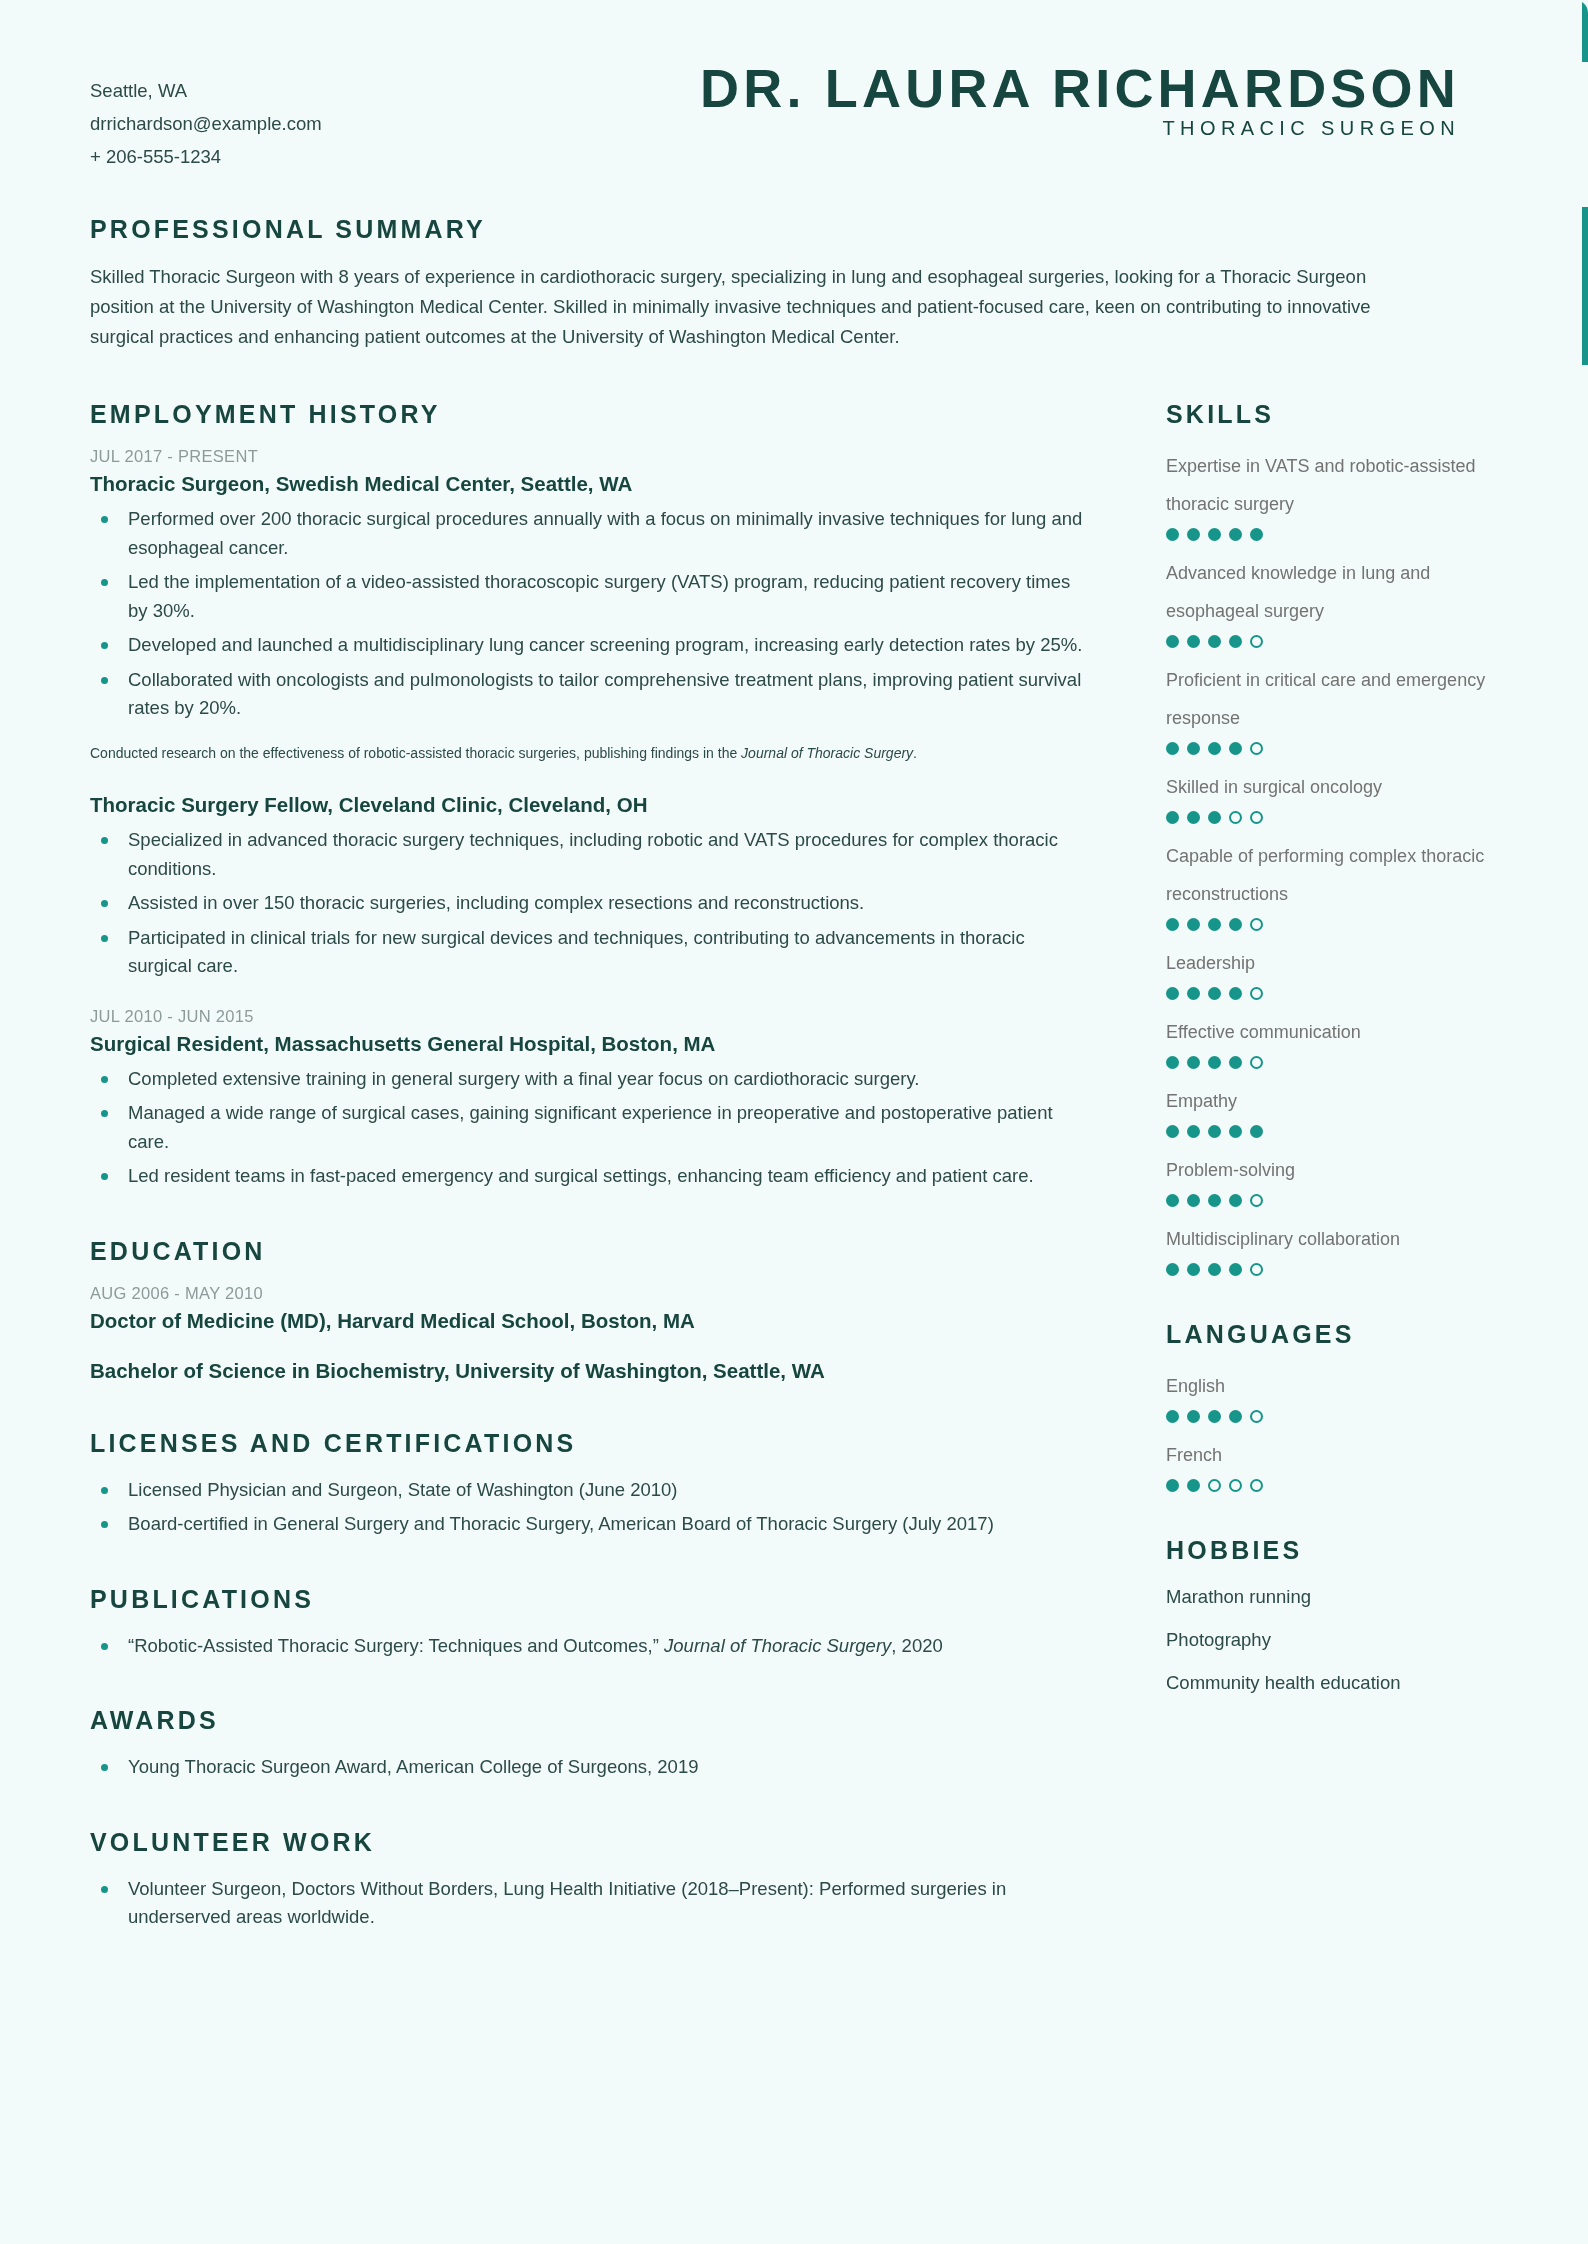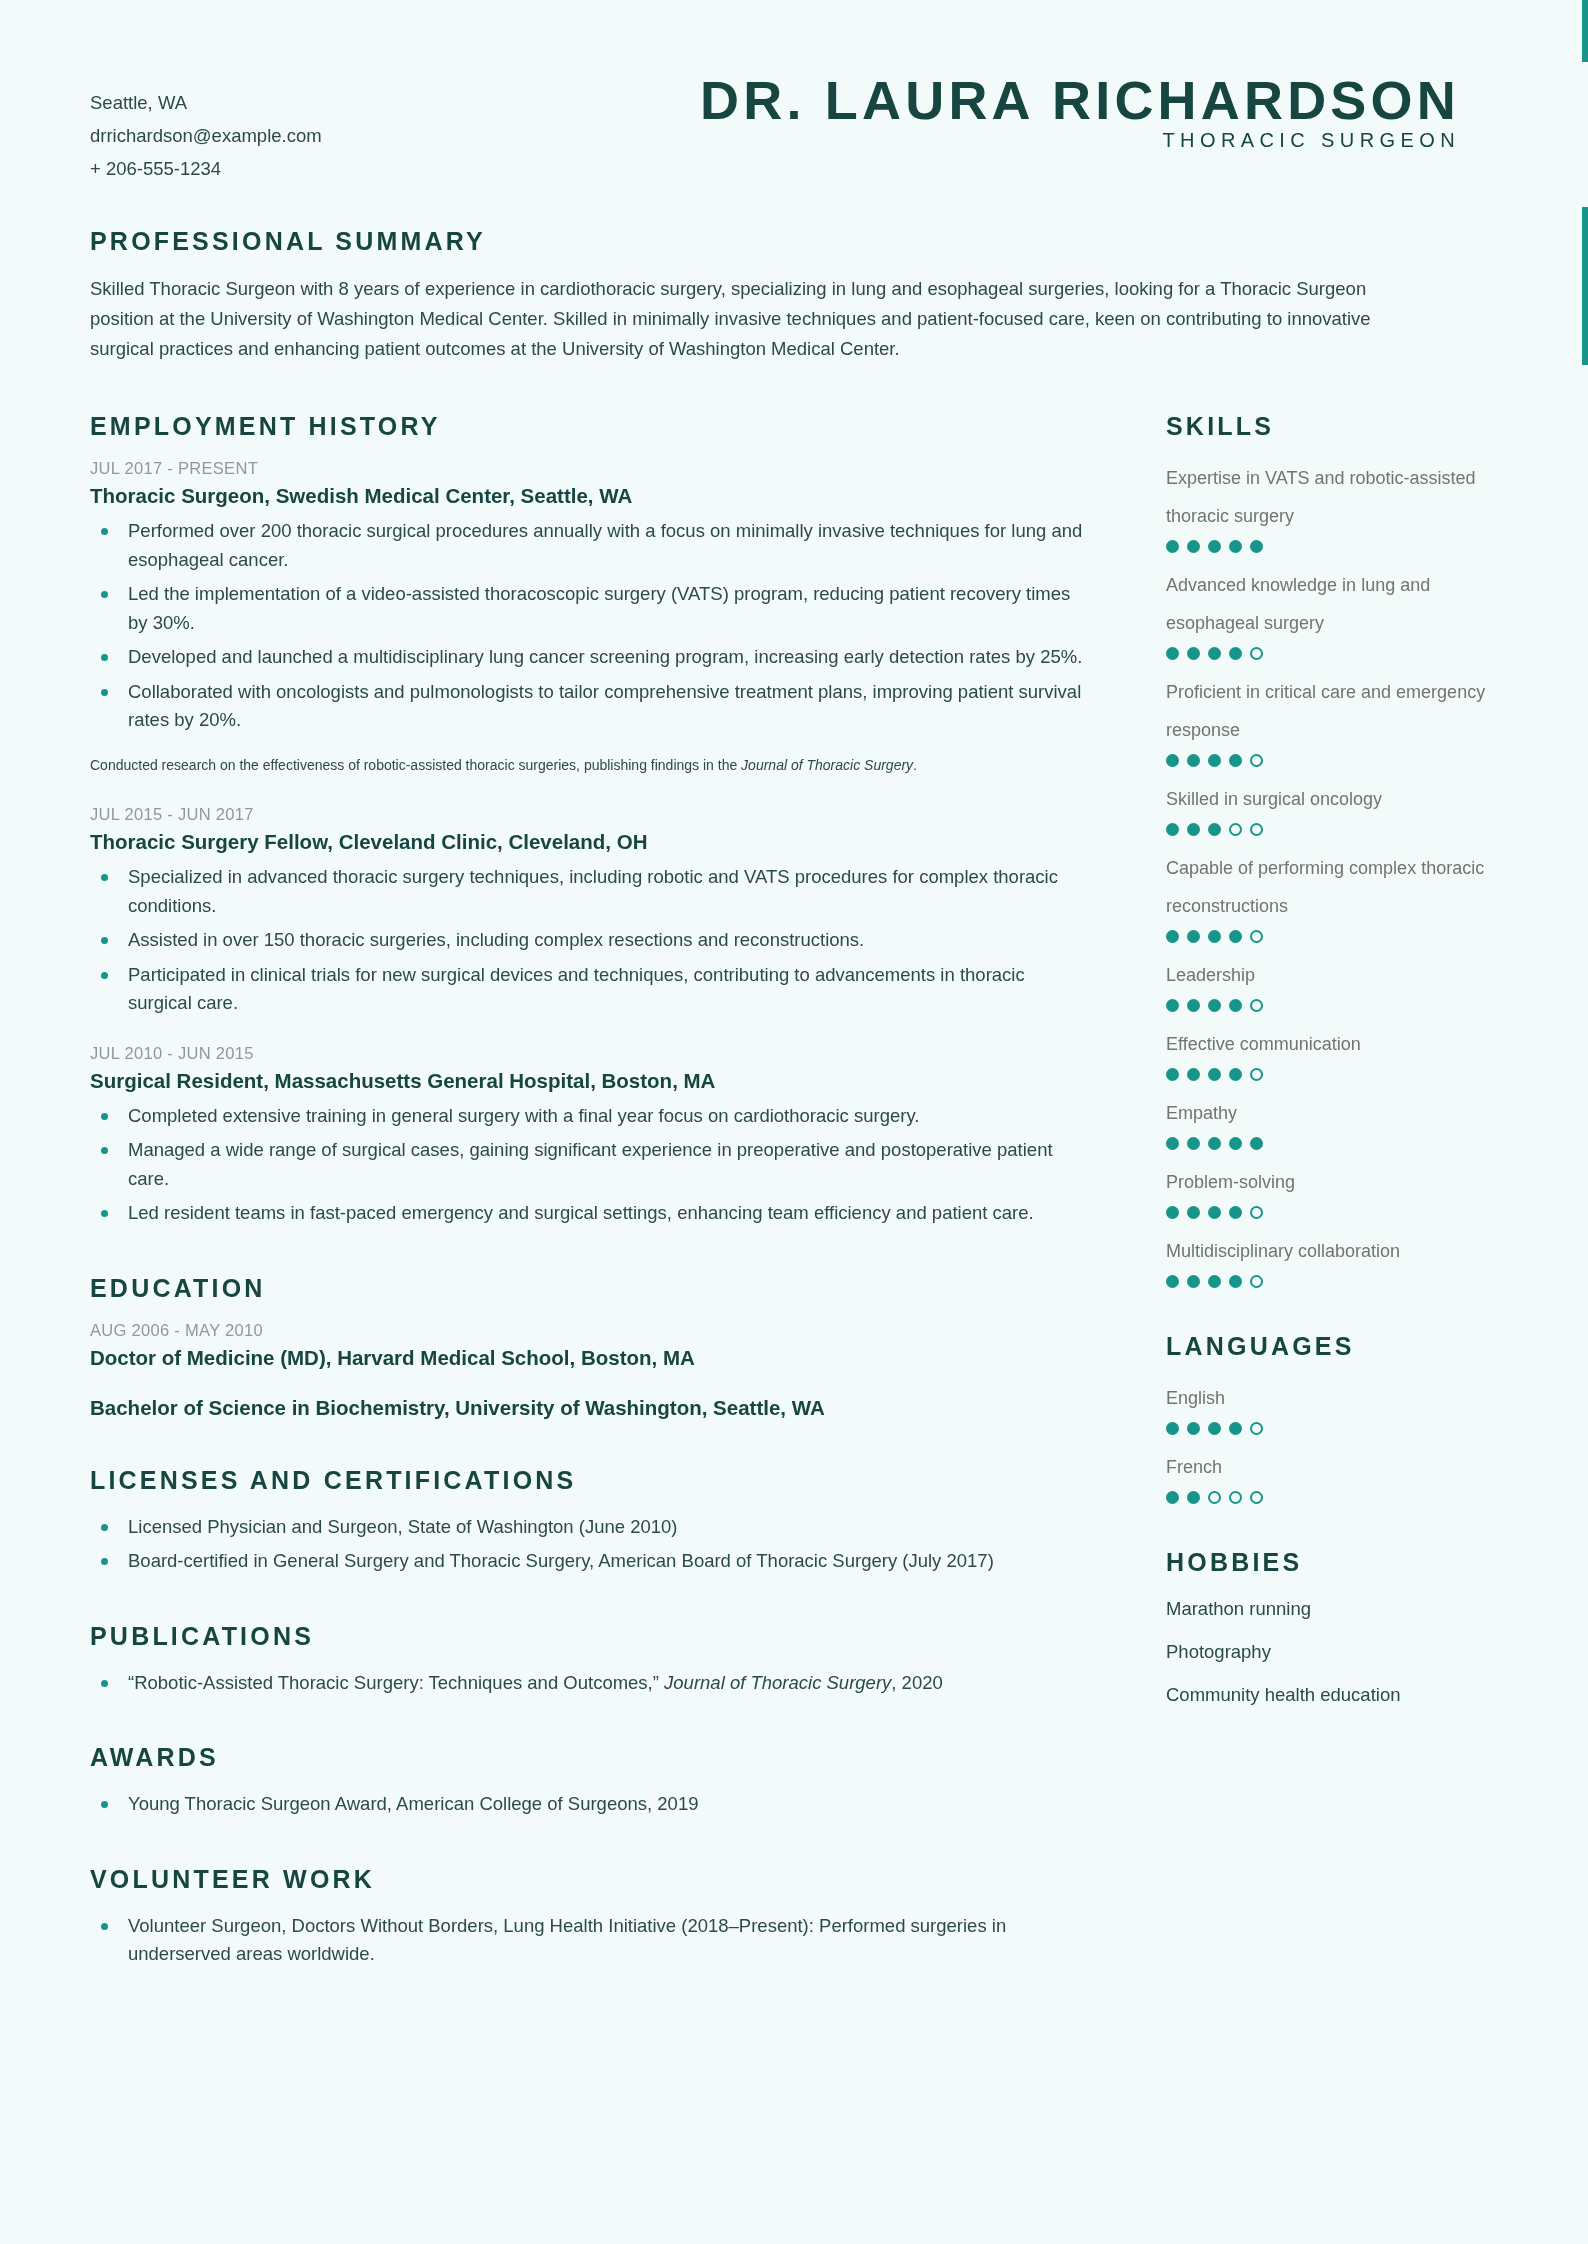--- a/index.html
+++ b/index.html
@@ -12,22 +12,23 @@
     background: #F2FBF9;
     font-family: "Liberation Sans", sans-serif;
     color: #2C4A48;
     -webkit-font-smoothing: antialiased;
   }
   .page {
     position: relative;
     width: 1588px;
     height: 2244px;
     box-sizing: border-box;
-    padding: 12px 90px 0 90px;
+    padding: 0 90px 0 90px;
     overflow: hidden;
+    border-radius: 13px;
   }
 
   
   .accent-bar {
     position: absolute;
     width: 6px;
     background: #18958A;
   }
   .accent-bar.top    { right: 0px; top: 0px;   height: 62px; }
   .accent-bar.summary{ right: 0px; top: 207px; height: 158px; }
@@ -211,21 +212,20 @@
           <ul class="bullets">
             <li>Performed over 200 thoracic surgical procedures annually with a focus on minimally invasive techniques for lung and esophageal cancer.</li>
             <li>Led the implementation of a video-assisted thoracoscopic surgery (VATS) program, reducing patient recovery times by 30%.</li>
             <li>Developed and launched a multidisciplinary lung cancer screening program, increasing early detection rates by 25%.</li>
             <li>Collaborated with oncologists and pulmonologists to tailor comprehensive treatment plans, improving patient survival rates by 20%.</li>
           </ul>
           <p class="entry-note"><span>Conducted research on the effectiveness of robotic-assisted thoracic surgeries, publishing findings in the </span><i>Journal of Thoracic Surgery</i><span>.</span></p>
         </div>
 
         <div class="entry">
-          <div class="entry-date">JUL 2015 - JUN 2017</div>
           <div class="entry-title">Thoracic Surgery Fellow, Cleveland Clinic, Cleveland, OH</div>
           <ul class="bullets">
             <li>Specialized in advanced thoracic surgery techniques, including robotic and VATS procedures for complex thoracic conditions.</li>
             <li>Assisted in over 150 thoracic surgeries, including complex resections and reconstructions.</li>
             <li>Participated in clinical trials for new surgical devices and techniques, contributing to advancements in thoracic surgical care.</li>
           </ul>
         </div>
 
         <div class="entry">
           <div class="entry-date">JUL 2010 - JUN 2015</div>

